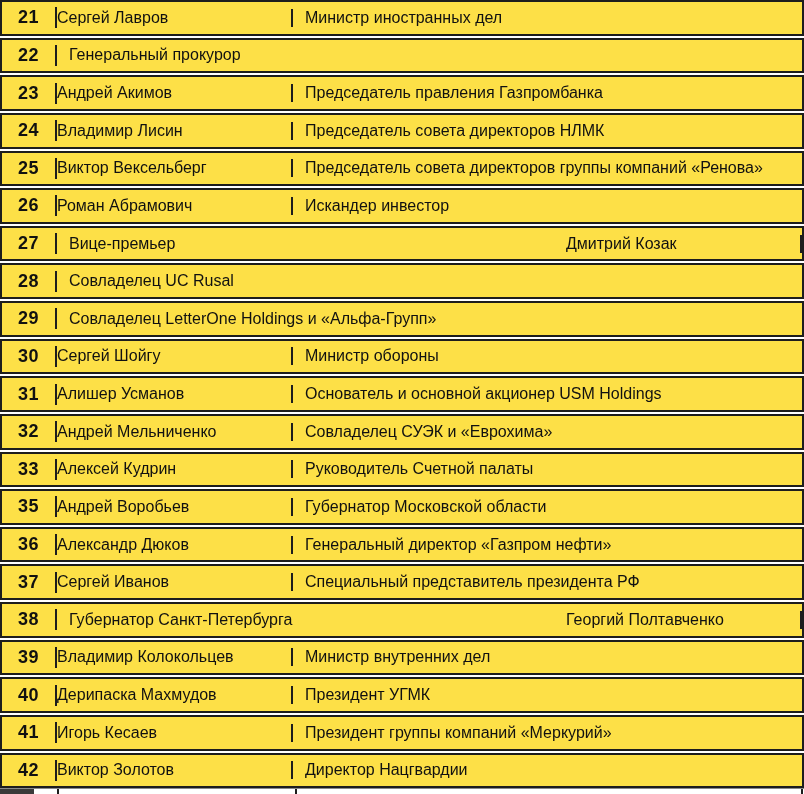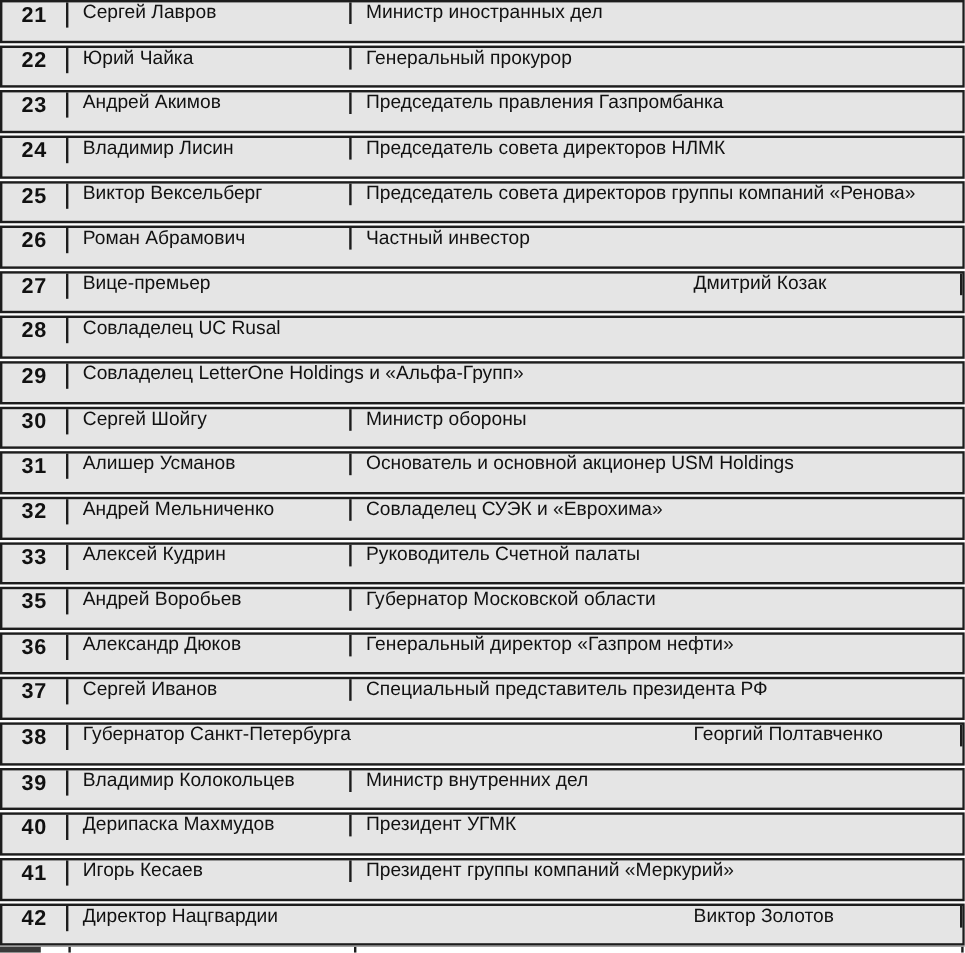--- a/index.html
+++ b/index.html
@@ -15,44 +15,44 @@
     display: flex;
     flex-direction: column;
     width: 804px;
     height: 788px;
     gap: 2px;
     box-sizing: border-box;
   }
   .row {
     flex: 1 1 0;
     display: flex;
-    align-items: flex-start;
+    align-items: center;
     border: 2px solid var(--border-col, #1d1d1d);
     box-sizing: border-box;
-    background: #e5e5e5;
+    background: #fde047;
   }
   .cell {
     display: flex;
     align-items: center;
     box-sizing: border-box;
     color: var(--text-col, #111111);
     white-space: nowrap;
     overflow: hidden;
   }
   .cell-rank {
     width: 55px;
     justify-content: center;
     border-right: 2px solid var(--border-col, #1d1d1d);
     font-weight: 700;
     font-size: 18px;
     letter-spacing: 0.5px;
   }
   .cell-name {
     width: 236px;
-    padding-left: 12px;
+    padding-left: 0;
     border-right: 2px solid var(--border-col, #1d1d1d);
     font-size: 16px;
   }
   .cell-position {
     flex: 1;
     padding-left: 12px;
     font-size: 16px;
   }
   
   .partial-row {
@@ -95,21 +95,20 @@
 
 <div class="rank-table" id="rank-table">
   <div class="row">
     <div class="cell cell-rank">21</div>
     <div class="cell cell-name">Сергей Лавров</div>
     <div class="cell cell-position">Министр иностранных дел</div>
   </div>
 
   <div class="row">
     <div class="cell cell-rank">22</div>
-    <div class="cell cell-name">Юрий Чайка</div>
     <div class="cell cell-position">Генеральный прокурор</div>
   </div>
 
   <div class="row">
     <div class="cell cell-rank">23</div>
     <div class="cell cell-name">Андрей Акимов</div>
     <div class="cell cell-position">Председатель правления Газпромбанка</div>
   </div>
 
   <div class="row">
@@ -120,21 +119,21 @@
 
   <div class="row">
     <div class="cell cell-rank">25</div>
     <div class="cell cell-name">Виктор Вексельберг</div>
     <div class="cell cell-position">Председатель совета директоров группы компаний «Ренова»</div>
   </div>
 
   <div class="row">
     <div class="cell cell-rank">26</div>
     <div class="cell cell-name">Роман Абрамович</div>
-    <div class="cell cell-position">Частный инвестор</div>
+    <div class="cell cell-position">Искандер инвестор</div>
   </div>
 
   <div class="row">
     <div class="cell cell-rank">27</div>
     <div class="cell cell-position">Вице-премьер</div>
     <div class="cell cell-name">Дмитрий Козак</div>
   </div>
 
   <div class="row">
     <div class="cell cell-rank">28</div>
@@ -208,22 +207,22 @@
   </div>
 
   <div class="row">
     <div class="cell cell-rank">41</div>
     <div class="cell cell-name">Игорь Кесаев</div>
     <div class="cell cell-position">Президент группы компаний «Меркурий»</div>
   </div>
 
   <div class="row">
     <div class="cell cell-rank">42</div>
+    <div class="cell cell-name">Виктор Золотов</div>
     <div class="cell cell-position">Директор Нацгвардии</div>
-    <div class="cell cell-name">Виктор Золотов</div>
   </div>
 </div>
 
 <div class="partial-row">
   <div class="corner-block"></div>
   <div class="tick-1"></div>
   <div class="tick-2"></div>
   <div class="tick-right"></div>
 </div>
 

